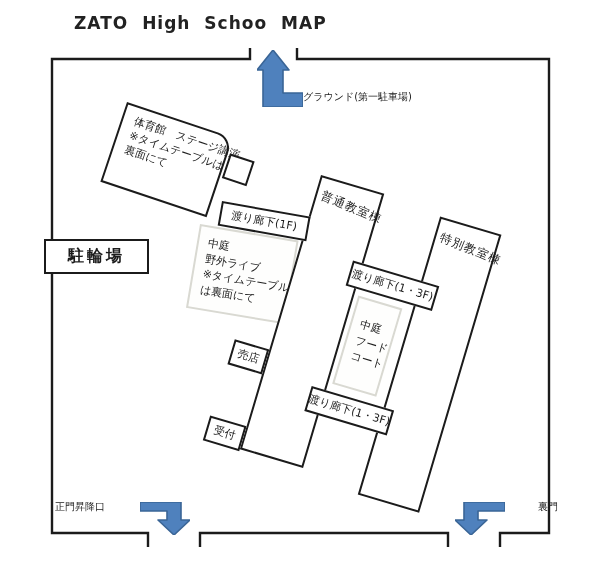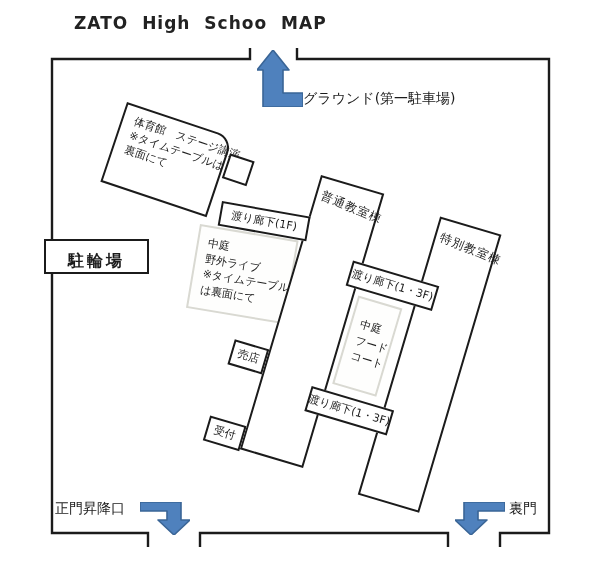--- a/index.html
+++ b/index.html
@@ -40,27 +40,27 @@
   .shop{left:-36px;top:182px;width:36px;height:26px;z-index:2;
     display:flex;align-items:center;justify-content:center;}
   .reception{left:-38px;top:262px;width:38px;height:26px;z-index:2;
     display:flex;align-items:center;justify-content:center;}
   
   .court-live{left:200px;top:224px;width:100px;height:85px;transform:rotate(9.5deg);
     transform-origin:top left;z-index:1;}
   .court-live .lbl{position:absolute;left:9px;top:8px;line-height:1.42;}
   
   .bike{left:44px;top:239px;width:105px;height:35px;z-index:5;
-    display:flex;align-items:flex-end;justify-content:center;}
+    display:flex;align-items:center;justify-content:center;}
   .bike .txt{font-size:16px;font-weight:bold;letter-spacing:3px;}
   
-  .gate-lbl{font-size:14px;white-space:nowrap;z-index:6;}
+  .gate-lbl{font-size:10px;white-space:nowrap;z-index:6;}
   .ground-lbl{left:303px;top:90px;}
   .maingate-lbl{left:55px;top:500px;font-family:Liberation Mono, monospace;}
-  .backgate-lbl{left:509px;top:500px;}
+  .backgate-lbl{left:538px;top:500px;}
   .arrow{z-index:6;}
   .arrow path{stroke:#3a6596;stroke-width:1.6;stroke-linejoin:round;}
   svg.border-svg{left:0;top:0;z-index:0;}
   .border-svg path{fill:none;stroke:#1b1b1b;stroke-width:2.4;}
 </style>
 </head>
 <body>
 
 <div id="stage">
 

